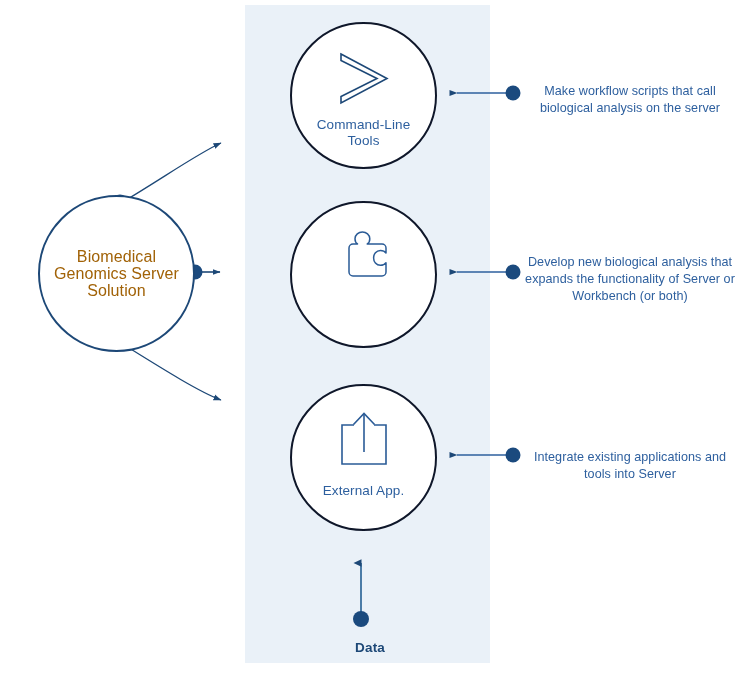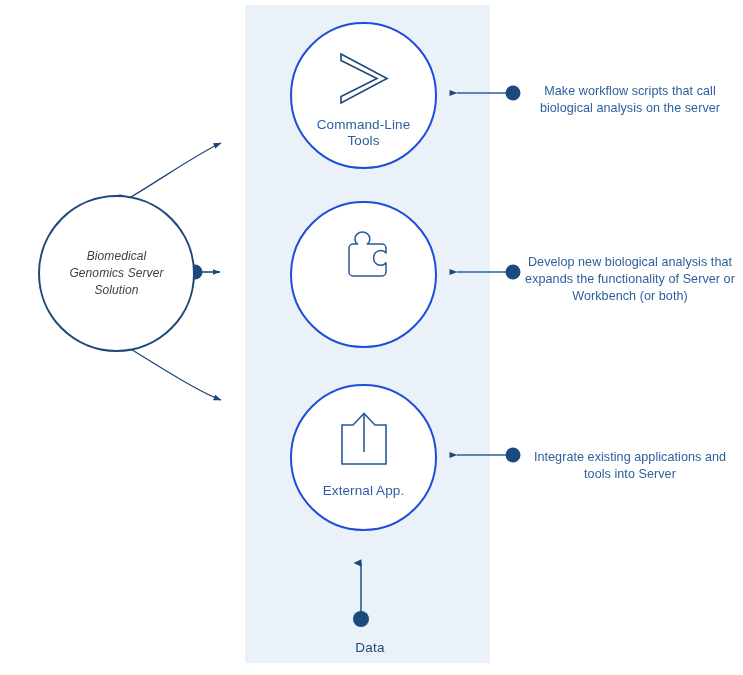--- a/index.html
+++ b/index.html
@@ -26,21 +26,21 @@
     left: 245px;
     top: 5px;
     width: 245px;
     height: 658px;
     background: #eaf1f8;
   }
   .node-circle {
     position: absolute;
     border-radius: 50%;
     background: #ffffff;
-    border: 2px solid #1d4ed8;
+    border: 2px solid #0f172a;
     box-sizing: border-box;
     display: flex;
     flex-direction: column;
     align-items: center;
     justify-content: flex-start;
   }
   .hub-circle {
     position: absolute;
     left: 38px;
     top: 195px;
@@ -49,26 +49,25 @@
     border-radius: 50%;
     background: #ffffff;
     border: 2px solid #1d4877;
     box-sizing: border-box;
     display: flex;
     align-items: center;
     justify-content: center;
   }
   .hub-label {
     text-align: center;
-    color: #404040;
-    font-size: 12px;
+    color: #a16207;
+    font-size: 16px;
     line-height: 17px;
     letter-spacing: 0.1px;
     white-space: pre-line;
-    font-style: italic;
   }
   .icon-wrap {
     position: absolute;
     left: 0;
     right: 0;
     display: flex;
     justify-content: center;
   }
   .node-label {
     position: absolute;
@@ -92,21 +91,21 @@
     margin-top: 21px;
   }
   .data-label {
     position: absolute;
     left: 305px;
     top: 640px;
     width: 130px;
     text-align: center;
     color: #1d4877;
     font-size: 13.5px;
-    font-weight: normal;
+    font-weight: bold;
     letter-spacing: 0.2px;
   }
 </style>
 </head>
 <body>
 
 <div class="panel"></div>
 
 <svg id="canvas" viewBox="0 0 743 675" xmlns="http://www.w3.org/2000/svg">
   <defs>

